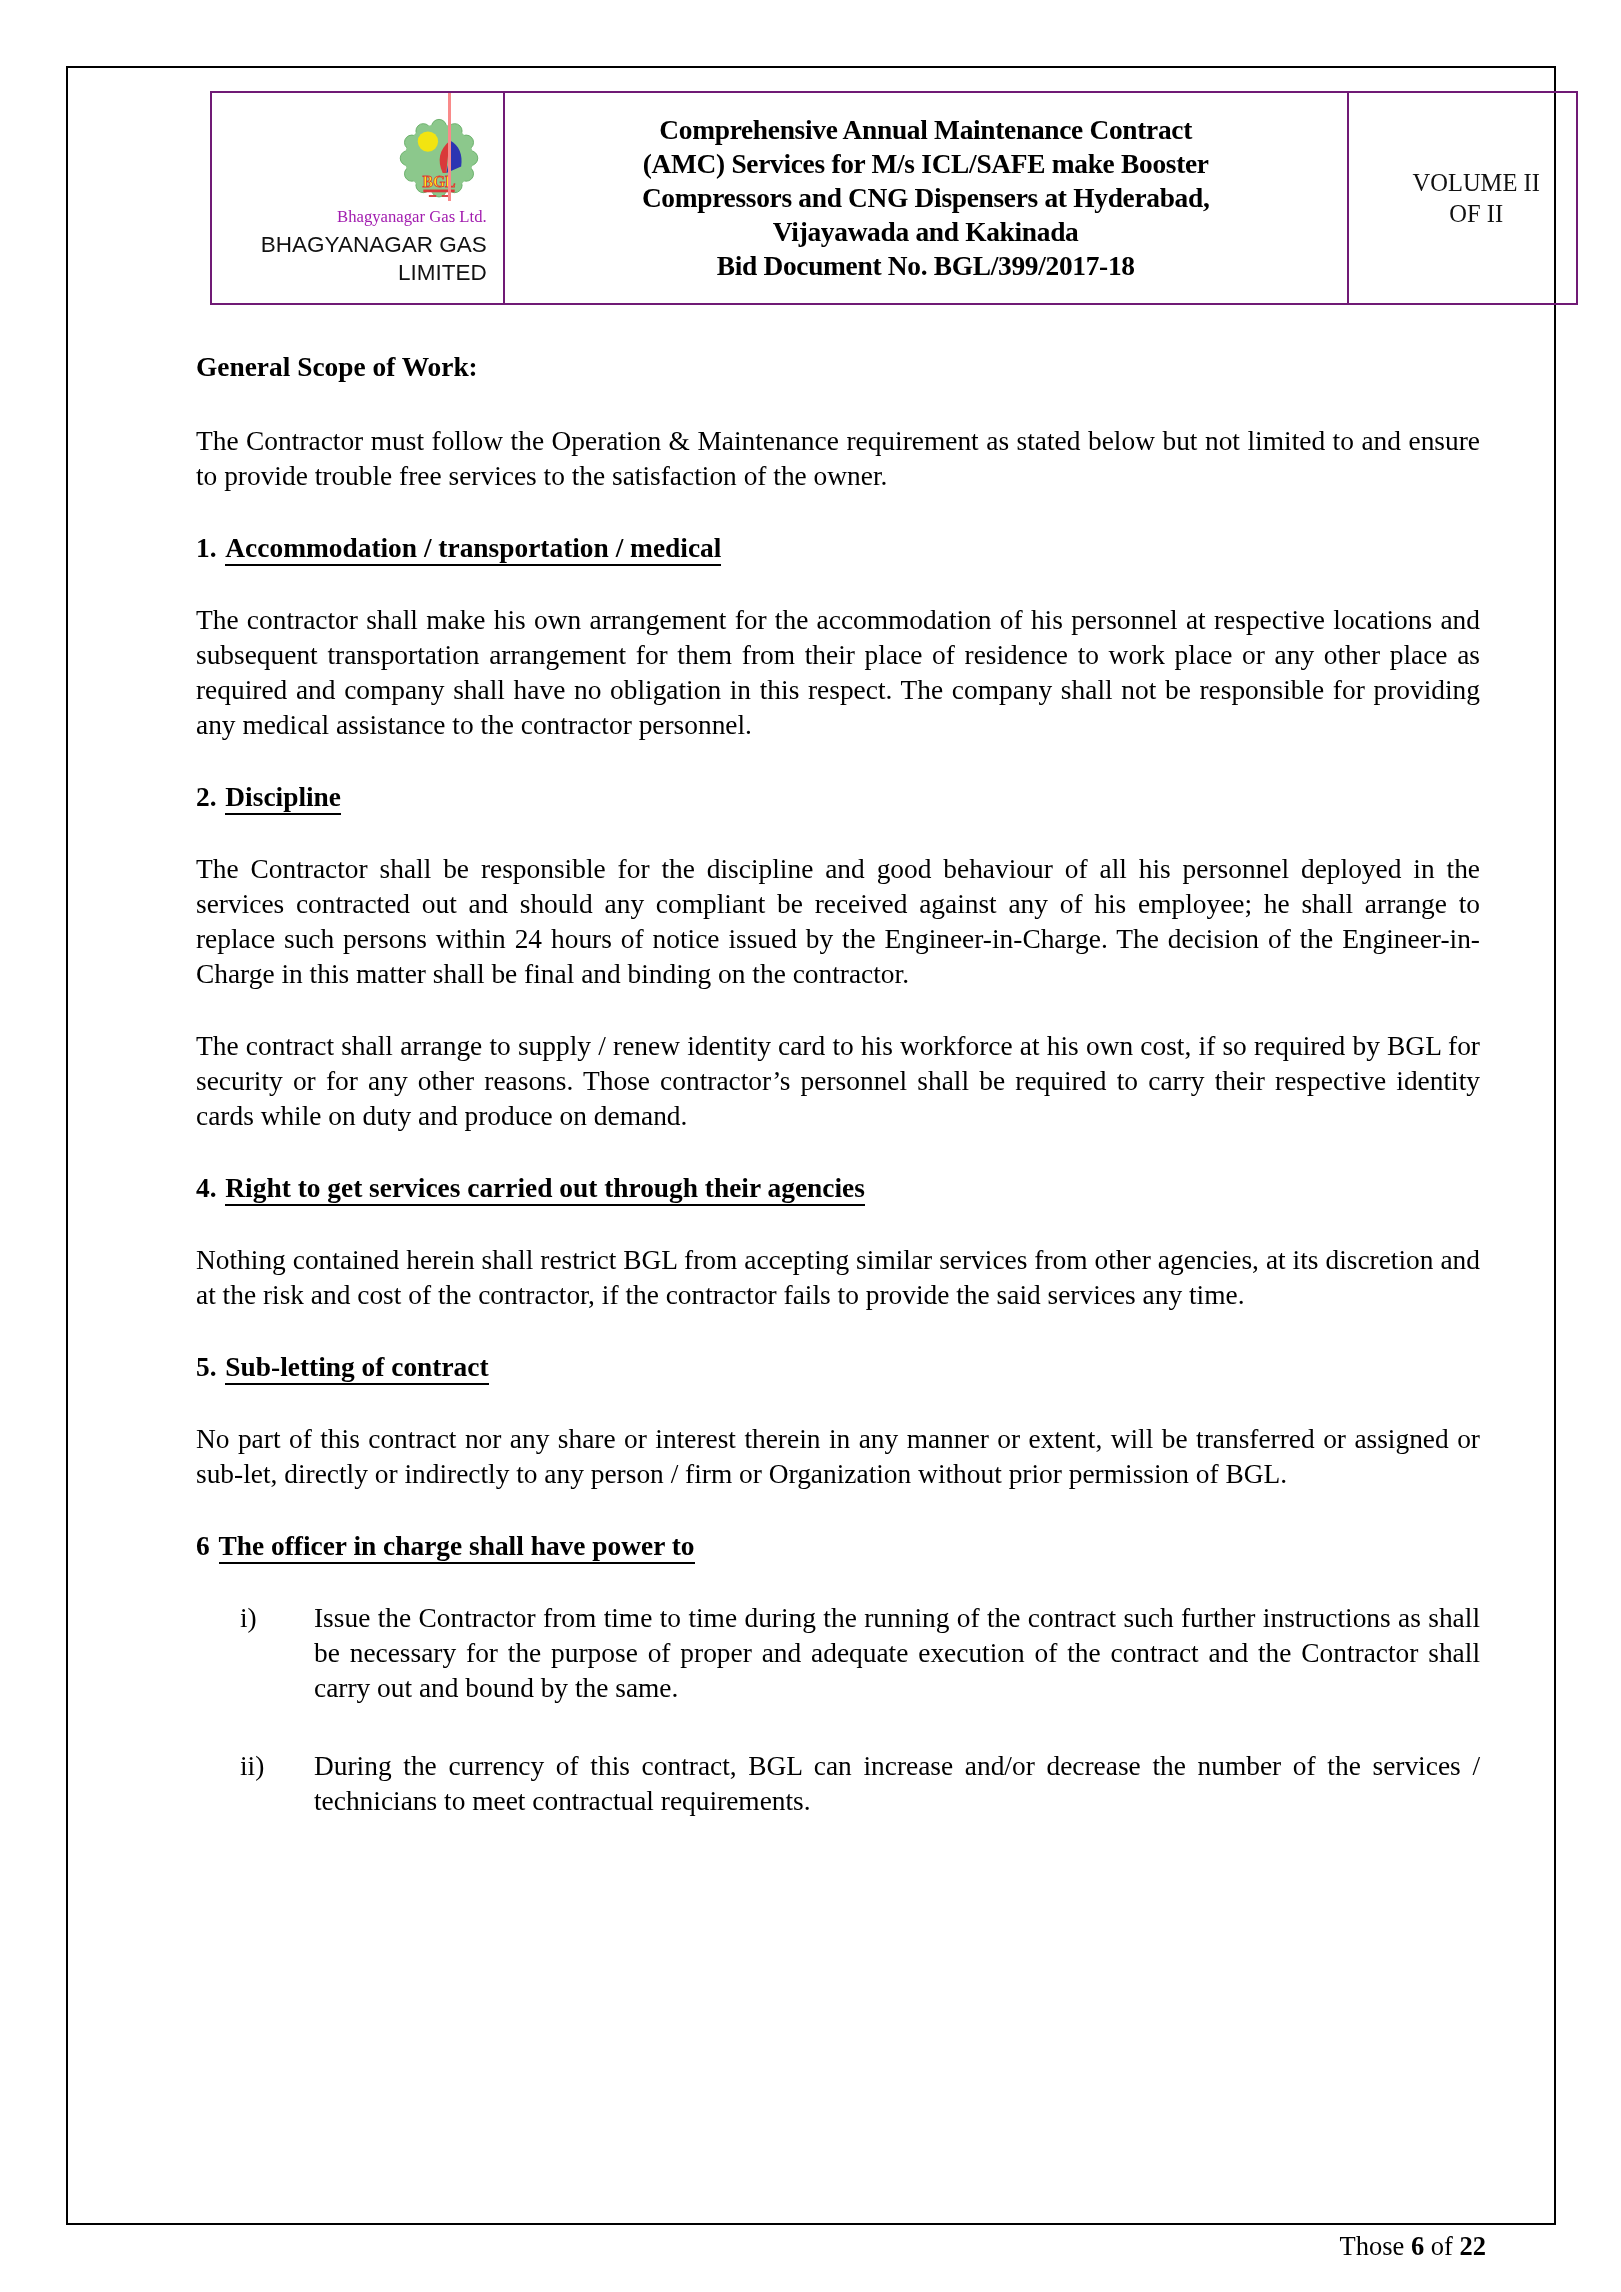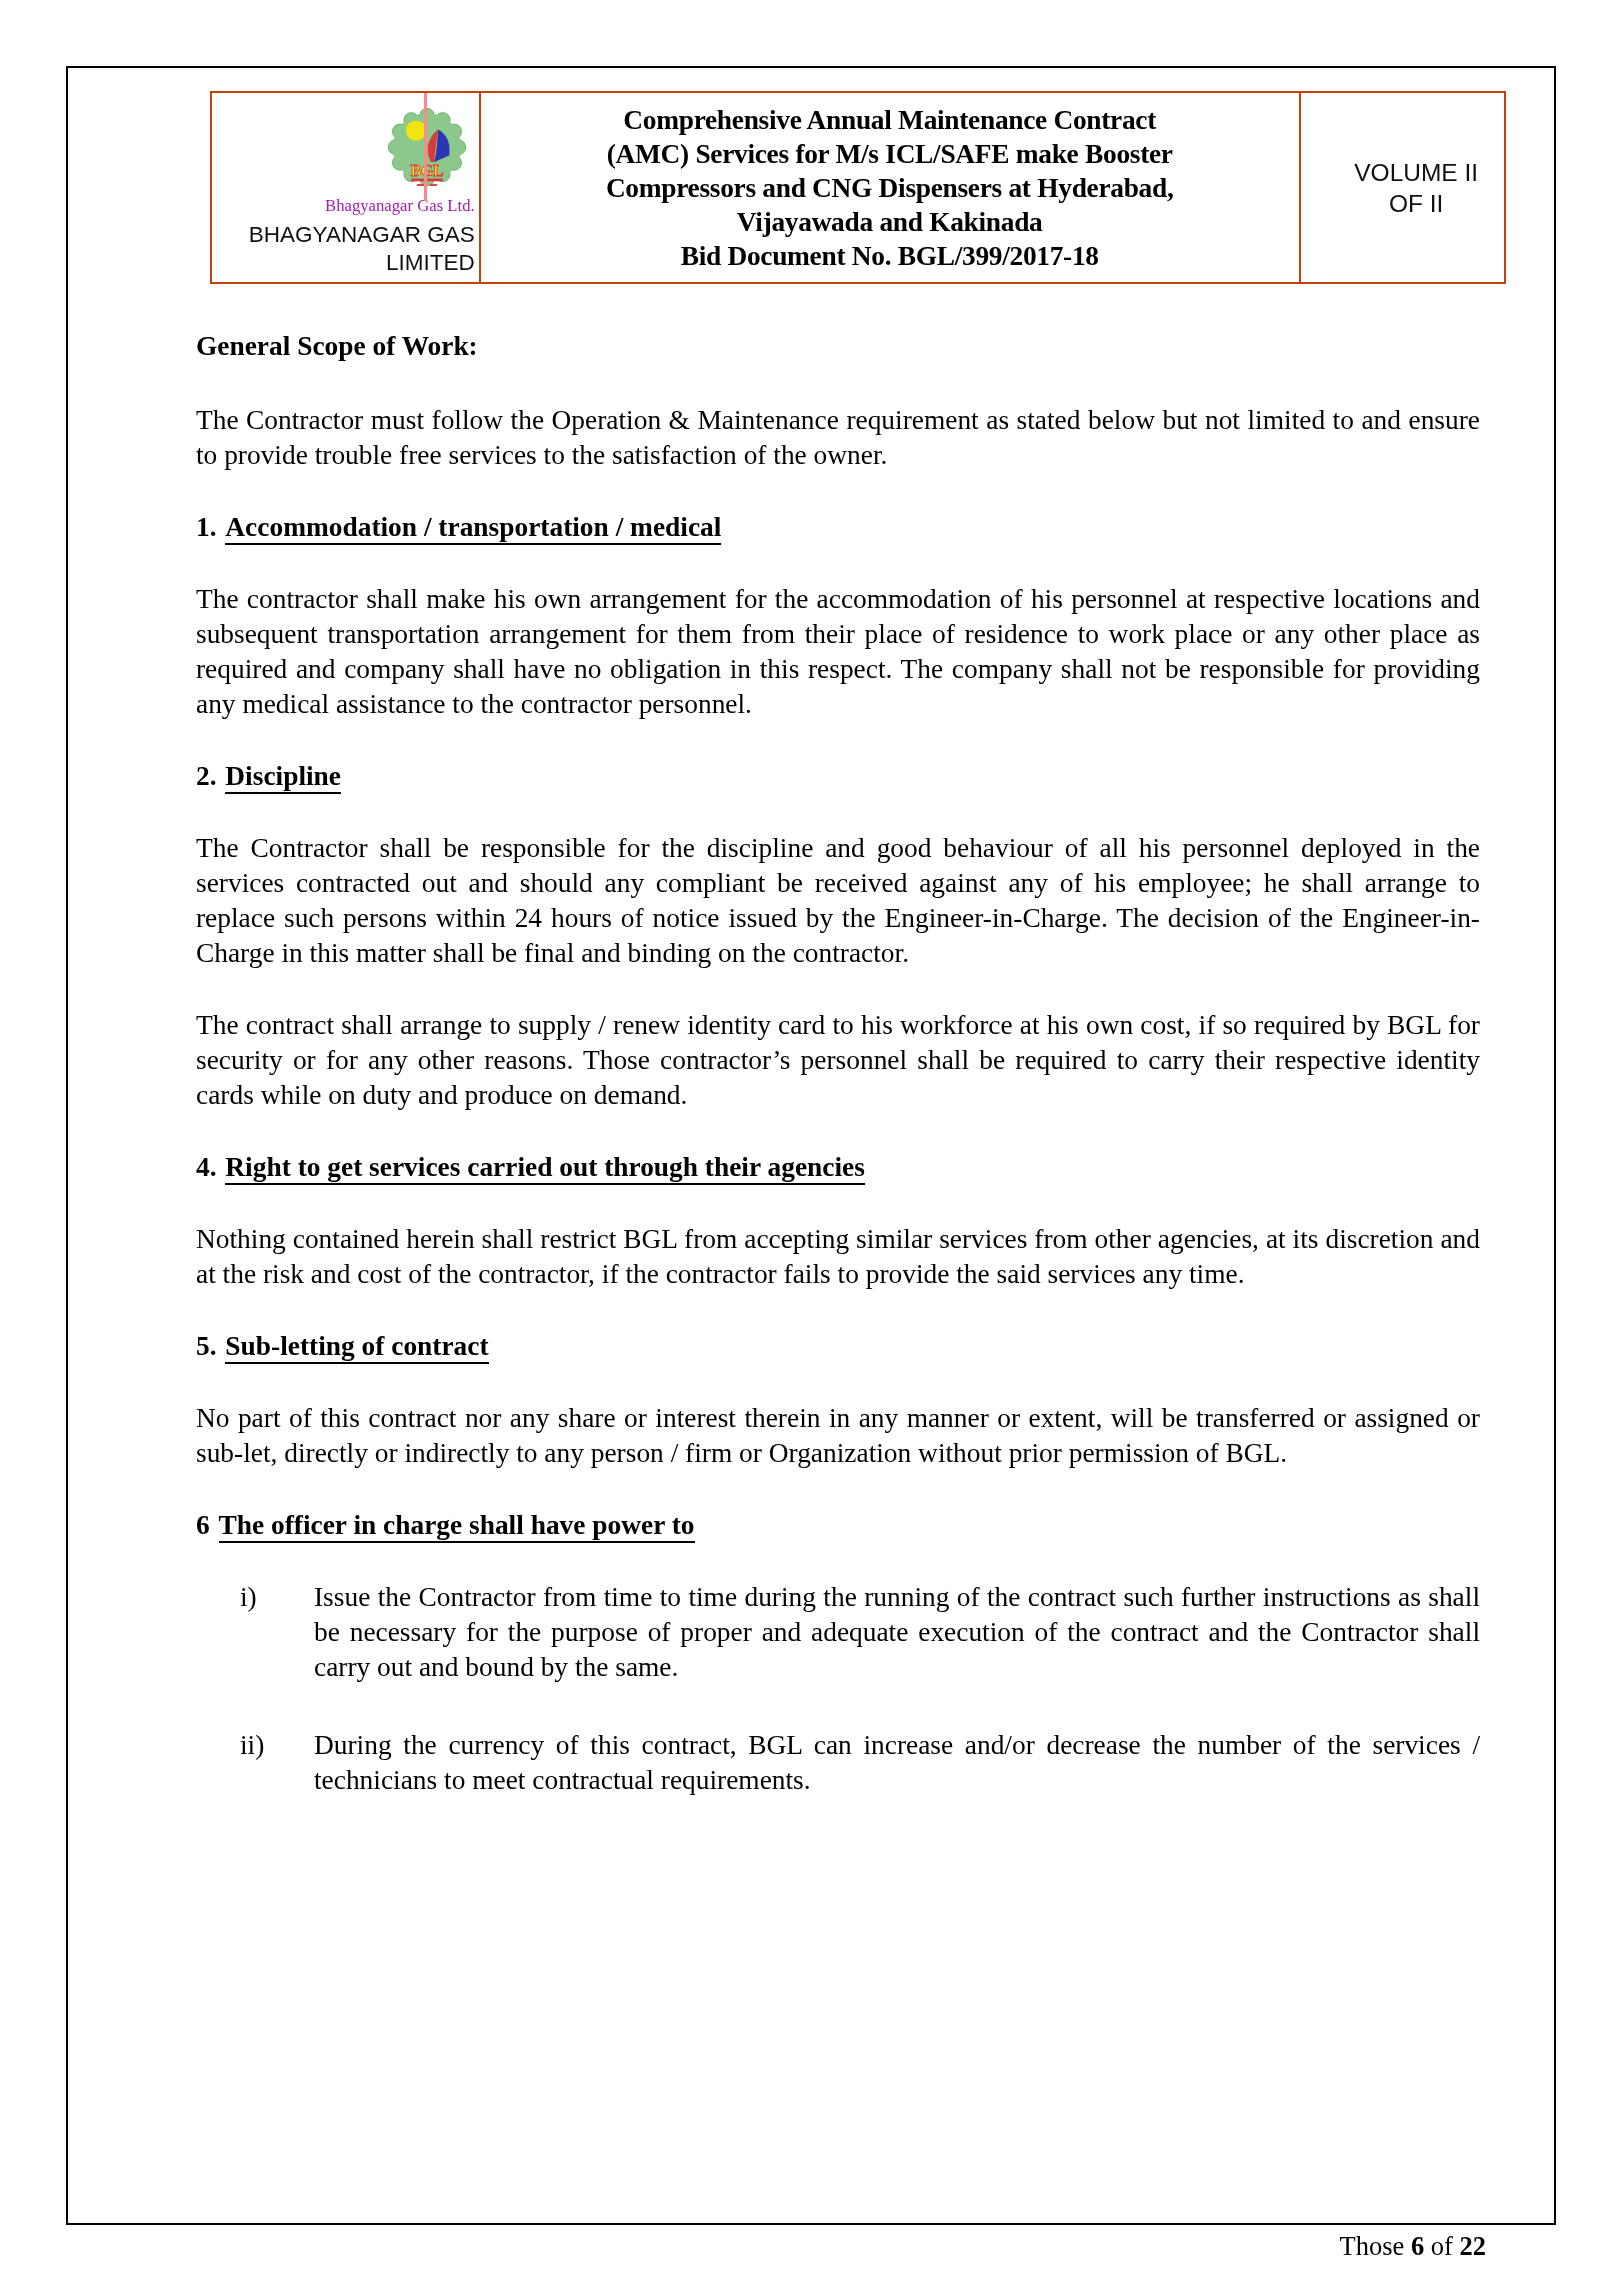--- a/index.html
+++ b/index.html
@@ -14,21 +14,21 @@
   }
   .content {
     position:absolute; left:196px; top:91px; width:1284px;
   }
   
   .doc-table {
     margin-left:13.7px; width:1263px; height:193px;
     border-collapse:collapse; table-layout:fixed;
     margin-bottom:45px;
   }
-  .doc-table td { border:2px solid #c2410c; vertical-align:middle; padding:4px; }
+  .doc-table td { border:2px solid #701a75; vertical-align:middle; padding:16px; }
   .cell-logo { width:259px; position:relative; text-align:right; vertical-align:top; }
   .cell-title { width:810px; text-align:center; }
   .cell-volume { width:195px; text-align:center; }
   .logo-wrap { padding-top:4.9px; }
   .logo-caption {
     font-size:16.7px; color:#a21caf; line-height:17.6px; margin-top:-2px;
     font-family:"Liberation Serif", serif;
   }
   .company-name {
     margin-top:5.9px; font-family:"Liberation Sans", sans-serif;
@@ -37,21 +37,21 @@
   .red-divider {
     position:absolute; top:0; right:52px; width:2.9px; height:108px;
     background:#f98a8a;
   }
   .title-line {
     font-weight:bold; font-size:27.4px; line-height:34px;
     letter-spacing:-0.3px;
   }
   .cell-title { padding-top:2px; }
   .volume-line {
-    font-family:Liberation Sans, sans-serif; font-size:24.5px; line-height:31px; color:#111;margin-left:28px;
+    font-family:Liberation Serif, serif; font-size:24.5px; line-height:31px; color:#111;margin-left:28px;
   }
   
   .intro-heading {
     font-weight:bold; font-size:27.4px; line-height:35px; margin:0 0 39px 0;
   }
   .para {
     font-size:27.4px; line-height:35px; text-align:justify; margin:0 0 37px 0;
   }
   .sec-head {
     font-size:27.4px; line-height:35px; font-weight:bold; margin:0 0 37px 0;font-family:Liberation Serif, serif;

